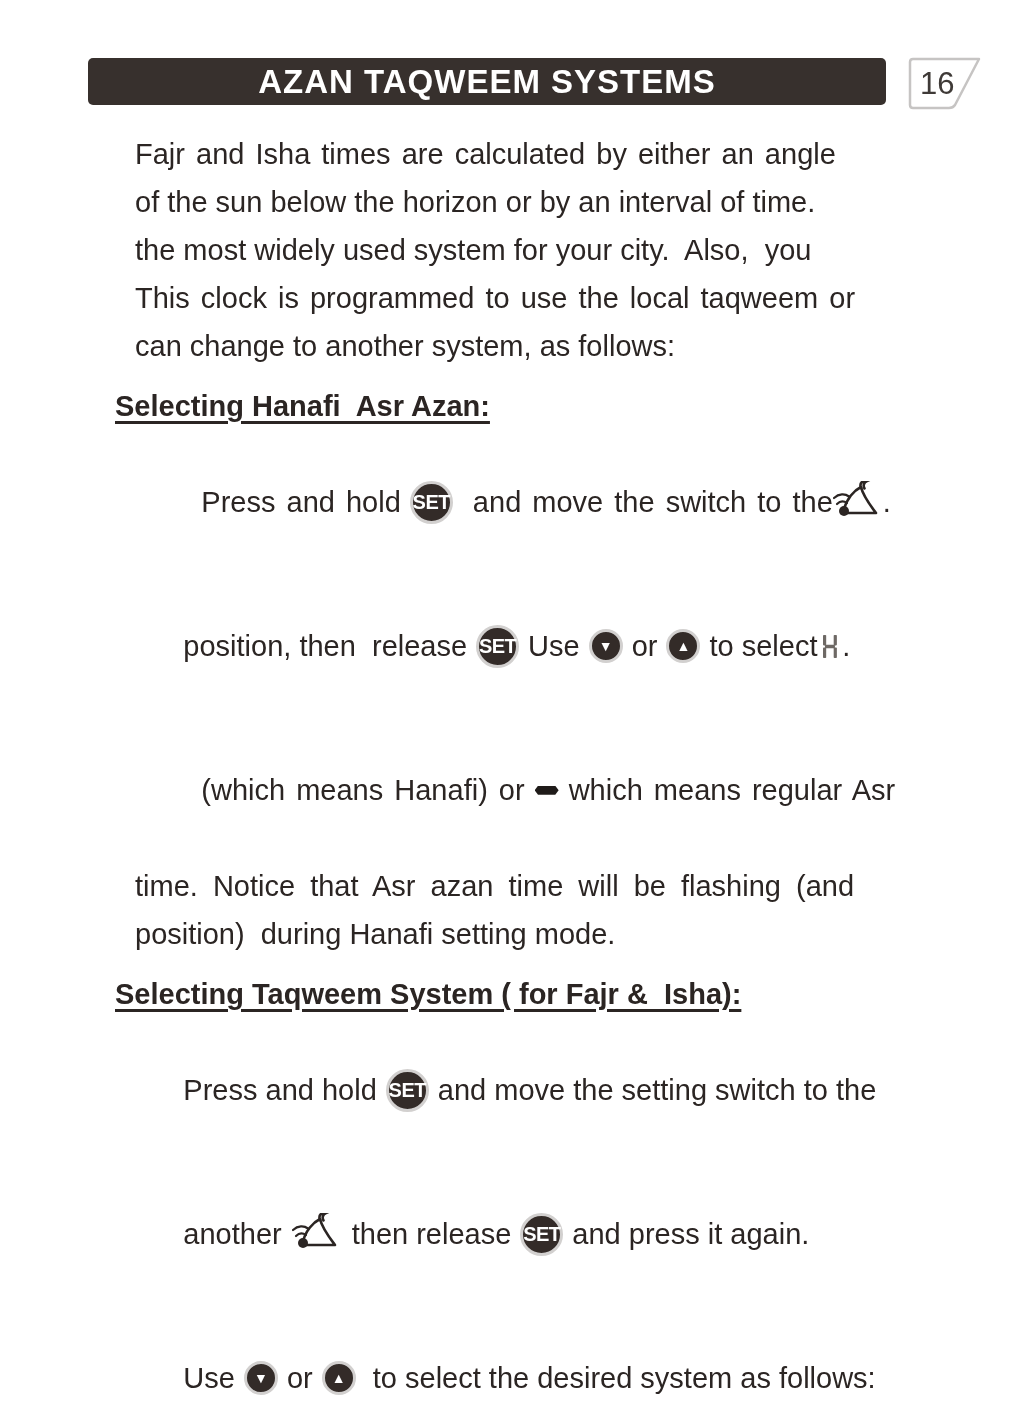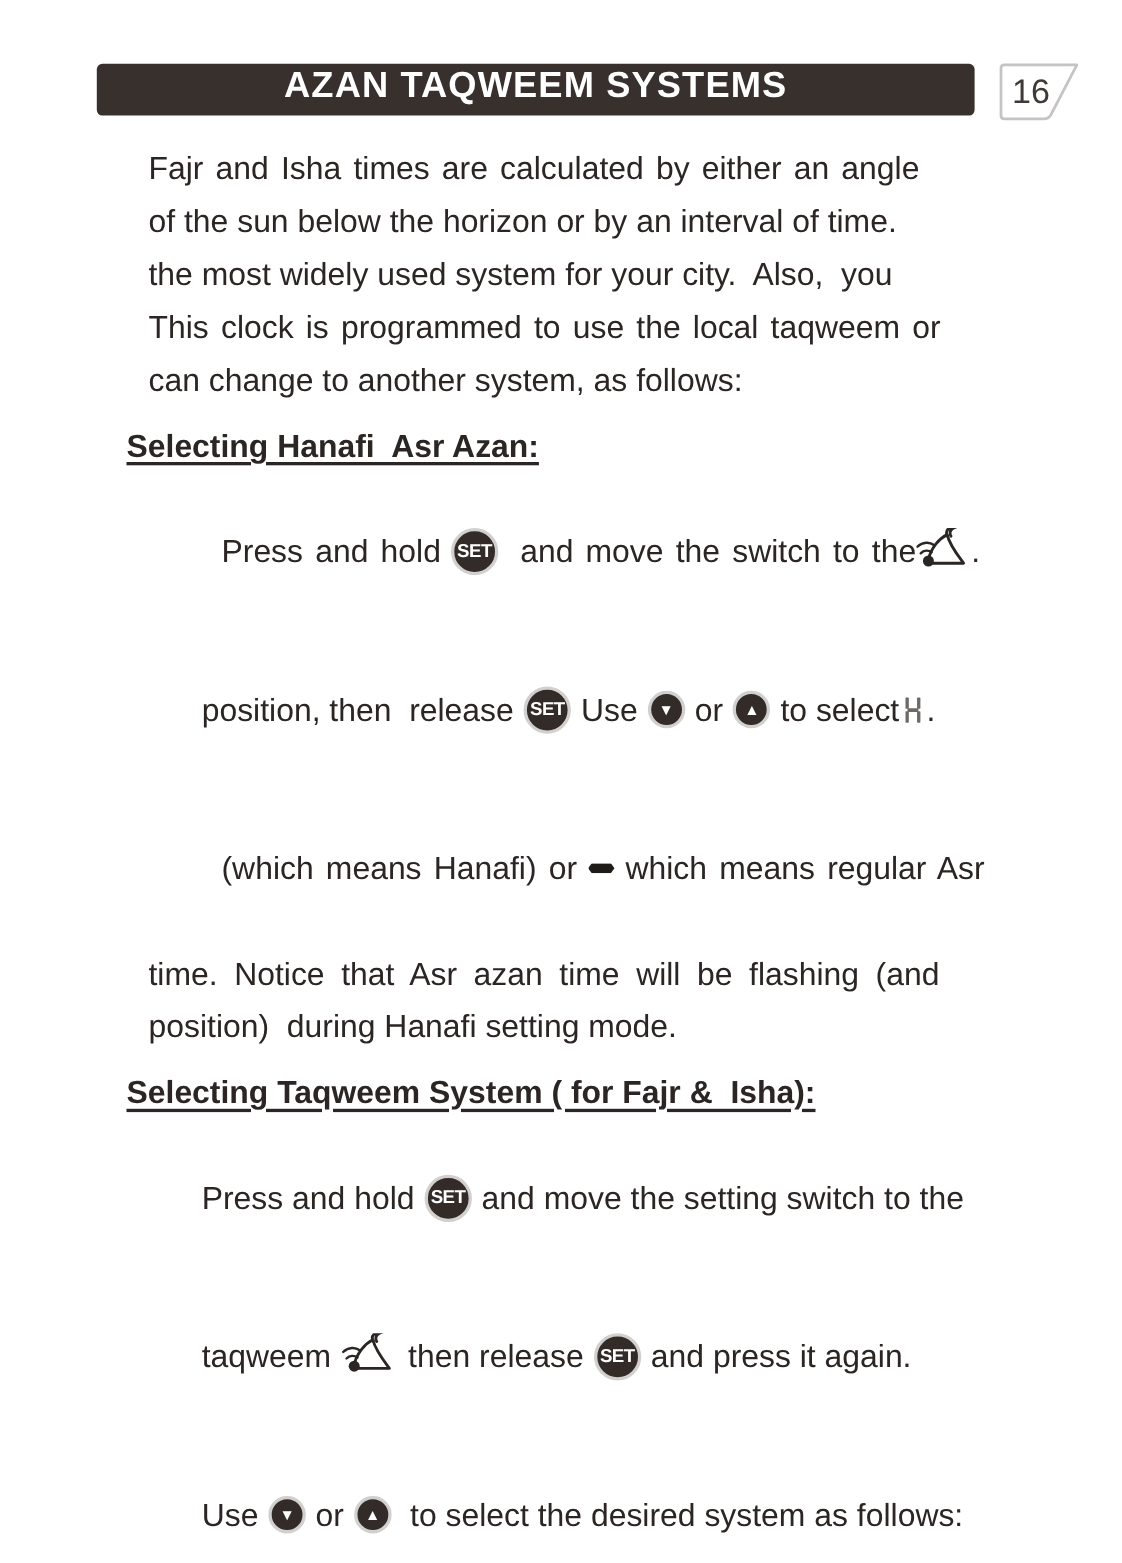--- a/index.html
+++ b/index.html
@@ -1,38 +1,38 @@
 <!DOCTYPE html>
 <html><head>
 <meta charset="utf-8">
 <style>
   html,body{margin:0;padding:0;background:#ffffff;}
   .page{position:relative;width:1020px;height:1421px;background:#ffffff;
         font-family:"Liberation Sans", sans-serif;color:#2b2523;overflow:hidden;}
 
   
   .hdr-bar{position:absolute;left:88px;top:58px;width:798px;height:47px;
-           background:#37302d;border-radius:5px;display:flex;align-items:flex-start;justify-content:center;}
+           background:#37302d;border-radius:5px;display:flex;align-items:center;justify-content:center;}
   .hdr-title{color:#ffffff;font-size:33px;font-weight:bold;letter-spacing:1px;white-space:pre;}
   .page-tab{position:absolute;left:904px;top:55px;width:100px;height:58px;}
   .page-tab text{font-family:"Liberation Sans", sans-serif;font-size:31px;fill:#3f3a37;}
 
   
   .content{position:absolute;left:115px;top:130px;width:795px;}
   .line{font-size:29px;line-height:48px;white-space:pre;margin-left:20px;}
   .ws1{word-spacing:3px;}
   .ws2{word-spacing:7px;}
   .heading{font-size:29px;line-height:48px;font-weight:bold;white-space:pre;
            text-decoration:underline;text-decoration-thickness:2.5px;text-underline-offset:5px;margin-top:12px;}
   .frag{white-space:pre;}
 
   
   .setbtn{display:inline-flex;align-items:center;justify-content:center;vertical-align:middle;
           width:37px;height:37px;border-radius:50%;background:#332b28;border:3px solid #d2d0cf;
-          color:#ffffff;font-size:17px;font-weight:bold;letter-spacing:-0.5px;margin:0 9px;position:relative;top:-2px;}
+          color:#ffffff;font-size:20px;font-weight:bold;letter-spacing:-0.5px;margin:0 9px;position:relative;top:-2px;}
   .arrowbtn{display:inline-flex;align-items:center;justify-content:center;vertical-align:middle;
             width:28px;height:28px;border-radius:50%;background:#332b28;border:3px solid #d2d0cf;
             color:#ffffff;font-size:14px;margin:0 9px;position:relative;top:-2px;}
   .dashicon{display:inline-block;vertical-align:middle;width:24px;height:9px;background:#1f1b19;
             clip-path:polygon(14% 0,86% 0,100% 50%,86% 100%,14% 100%,0 50%);margin:0 10px;position:relative;top:-2px;}
   .mosque{display:inline-block;vertical-align:middle;position:relative;top:-4px;}
 
   
   .lcd{color:#6e6965;display:inline-flex;align-items:center;vertical-align:middle;}
   .lcd svg{display:block;}
@@ -90,21 +90,21 @@
     <div class="line ws2">time. Notice that Asr azan time will be flashing (and</div>
     <div class="line">position)  during Hanafi setting mode.</div>
 
     <div class="heading">Selecting Taqweem System ( for Fajr &amp;  Isha):</div>
 
     <div class="line">
       <span class="frag">Press and hold</span><span class="setbtn">SET</span><span class="frag">and move the setting switch to the</span>
     </div>
 
     <div class="line">
-      <span class="frag">taqweem</span><svg class="mosque" style="margin:0 10px;" width="50" height="38" viewBox="0 0 50 38">
+      <span class="frag">another</span><svg class="mosque" style="margin:0 10px;" width="50" height="38" viewBox="0 0 50 38">
         <g fill="none" stroke="#2b2523" stroke-width="2.6" stroke-linecap="round">
           <path d="M10,32 C13,17 22,9 28,6 C30,15 37,24 43,32 Z" stroke-linejoin="round"></path>
           <path d="M28,7 C26,2 30,-1 34,0 C30.5,1.5 30,5 31.5,7.5"></path>
           <path d="M4,23 C7,20 11,20 14,22" stroke-width="2.2"></path>
           <path d="M1,17 C6,12.5 12,12.5 16,15.5" stroke-width="2.2"></path>
         </g>
         <circle cx="11" cy="30" r="5" fill="#2b2523"></circle>
       </svg><span class="frag">then release</span><span class="setbtn">SET</span><span class="frag">and press it again.</span>
     </div>
 

